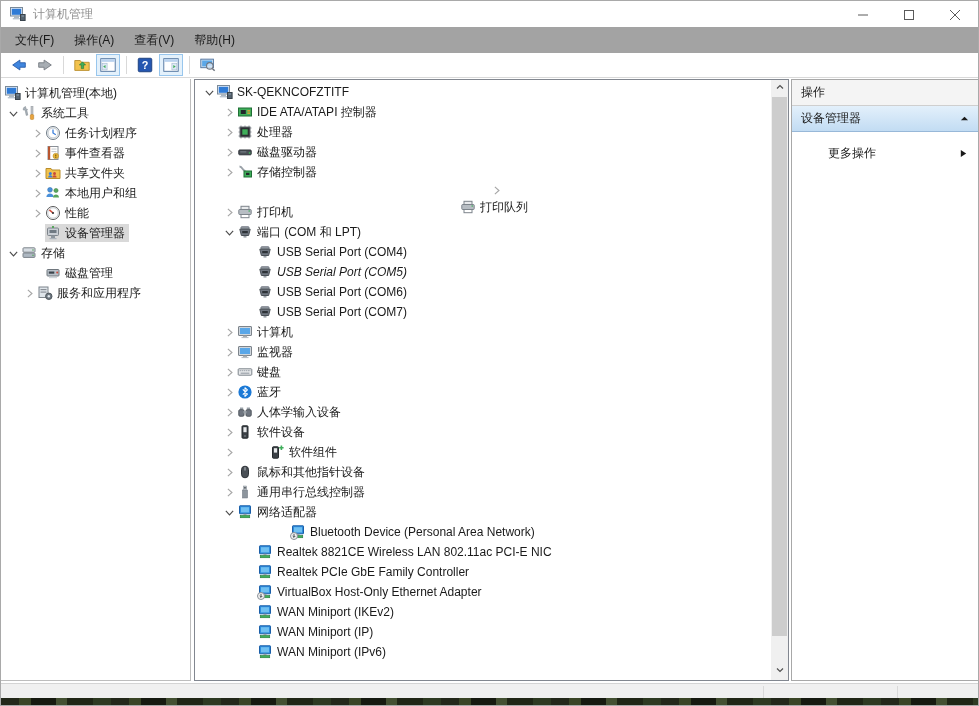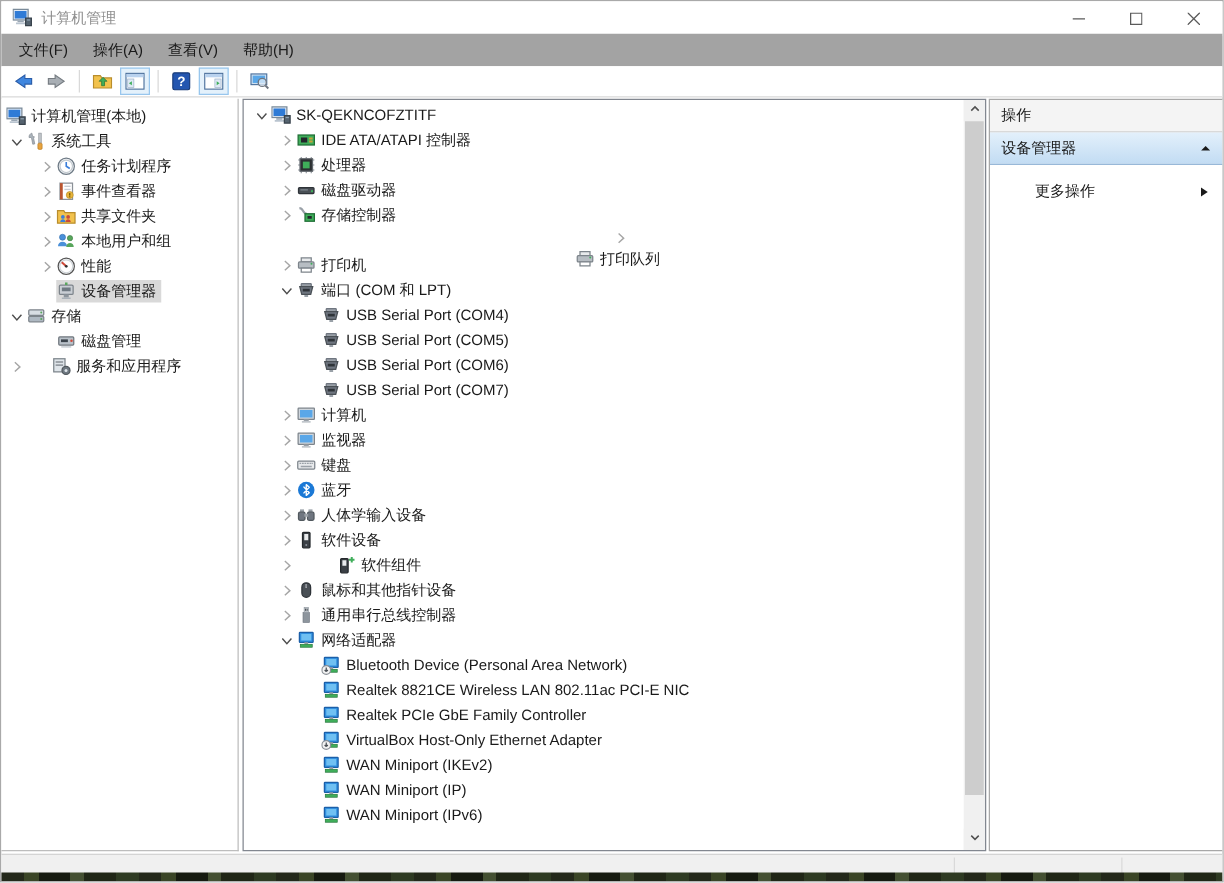--- a/index.html
+++ b/index.html
@@ -333,21 +333,21 @@
             <svg viewBox="0 0 16 16">
               <rect x="2" y="4.5" width="12" height="6.5" rx="0.8" fill="#b9c1c9" stroke="#6f767d"></rect>
               <rect x="3.8" y="6.5" width="5.5" height="2.2" fill="#3b444c"></rect>
               <circle cx="12.2" cy="7.6" r="1" fill="#d04a3a"></circle>
               <rect x="4" y="11.8" width="8" height="1.4" fill="#cfd5da"></rect>
             </svg>
           </span>
           <span class="tlabel">磁盘管理</span>
         </span>
       </div>
-      <div class="tree-row" style="padding-left: 4px; gap: 20px;">
+      <div class="tree-row" style="padding-left: 20px;">
         <span class="chev">
           <svg viewBox="0 0 16 16">
             <path d="M6 3.5l5 4.5-5 4.5" fill="none" stroke="#a6a6a6" stroke-width="1.4"></path>
           </svg>
         </span>
         <span class="rowbody">
           <span class="ticon">
             <svg viewBox="0 0 16 16">
               <rect x="2" y="2" width="9" height="10.5" fill="#dfe5ea" stroke="#7d848b"></rect>
               <rect x="3.5" y="4" width="6" height="1.2" fill="#8a9097"></rect>
@@ -513,21 +513,21 @@
               <svg viewBox="0 0 16 16">
                 <rect x="4" y="2.8" width="8" height="2.4" rx="0.6" fill="#9aa1a8" stroke="#6f7680"></rect>
                 <path d="M2.8 5.2h10.4l-1.6 6.3H4.4z" fill="#6f7680" stroke="#4a5056"></path>
                 <rect x="5.2" y="7" width="5.6" height="2.2" fill="#2e3338"></rect>
                 <rect x="6.5" y="12" width="3" height="1.6" fill="#9aa1a8"></rect>
               </svg>
             </span>
             <span class="tlabel">USB Serial Port (COM4)</span>
           </span>
         </div>
-        <div class="tree-row" style="padding-left: 46px;">
+        <div class="tree-row" style="padding-left: 46px; font-style: italic;">
           <span class="chev"></span>
           <span class="rowbody">
             <span class="ticon">
               <svg viewBox="0 0 16 16">
                 <rect x="4" y="2.8" width="8" height="2.4" rx="0.6" fill="#9aa1a8" stroke="#6f7680"></rect>
                 <path d="M2.8 5.2h10.4l-1.6 6.3H4.4z" fill="#6f7680" stroke="#4a5056"></path>
                 <rect x="5.2" y="7" width="5.6" height="2.2" fill="#2e3338"></rect>
                 <rect x="6.5" y="12" width="3" height="1.6" fill="#9aa1a8"></rect>
               </svg>
             </span>
@@ -737,21 +737,21 @@
               <svg viewBox="0 0 16 16">
                 <rect x="2.5" y="1.8" width="11" height="8" rx="0.5" fill="#2f8ede" stroke="#1b5fa8"></rect>
                 <rect x="4" y="3.2" width="8" height="5.2" fill="#6fc0f2"></rect>
                 <rect x="6.5" y="9.8" width="3" height="1.6" fill="#9aa1a8"></rect>
                 <rect x="3.2" y="11.4" width="9.6" height="2.4" fill="#3fae5a" stroke="#1f6e35" stroke-width="0.5"></rect>
               </svg>
             </span>
             <span class="tlabel">网络适配器</span>
           </span>
         </div>
-        <div class="tree-row" style="padding-left: 46px;">
+        <div class="tree-row" style="padding-left: 46px; gap: 33px;">
           <span class="chev"></span>
           <span class="rowbody">
             <span class="ticon">
               <svg viewBox="0 0 16 16">
                 <rect x="2.5" y="1.8" width="11" height="8" rx="0.5" fill="#2f8ede" stroke="#1b5fa8"></rect>
                 <rect x="4" y="3.2" width="8" height="5.2" fill="#6fc0f2"></rect>
                 <rect x="6.5" y="9.8" width="3" height="1.6" fill="#9aa1a8"></rect>
                 <rect x="3.2" y="11.4" width="9.6" height="2.4" fill="#3fae5a" stroke="#1f6e35" stroke-width="0.5"></rect>
                 <circle cx="4" cy="12" r="3.5" fill="#f2f2f2" stroke="#8a9097"></circle>
                 <path d="M4 9.9v3.4m0 0l-1.3-1.3M4 13.3l1.3-1.3" stroke="#4a5056" stroke-width="1"></path>

